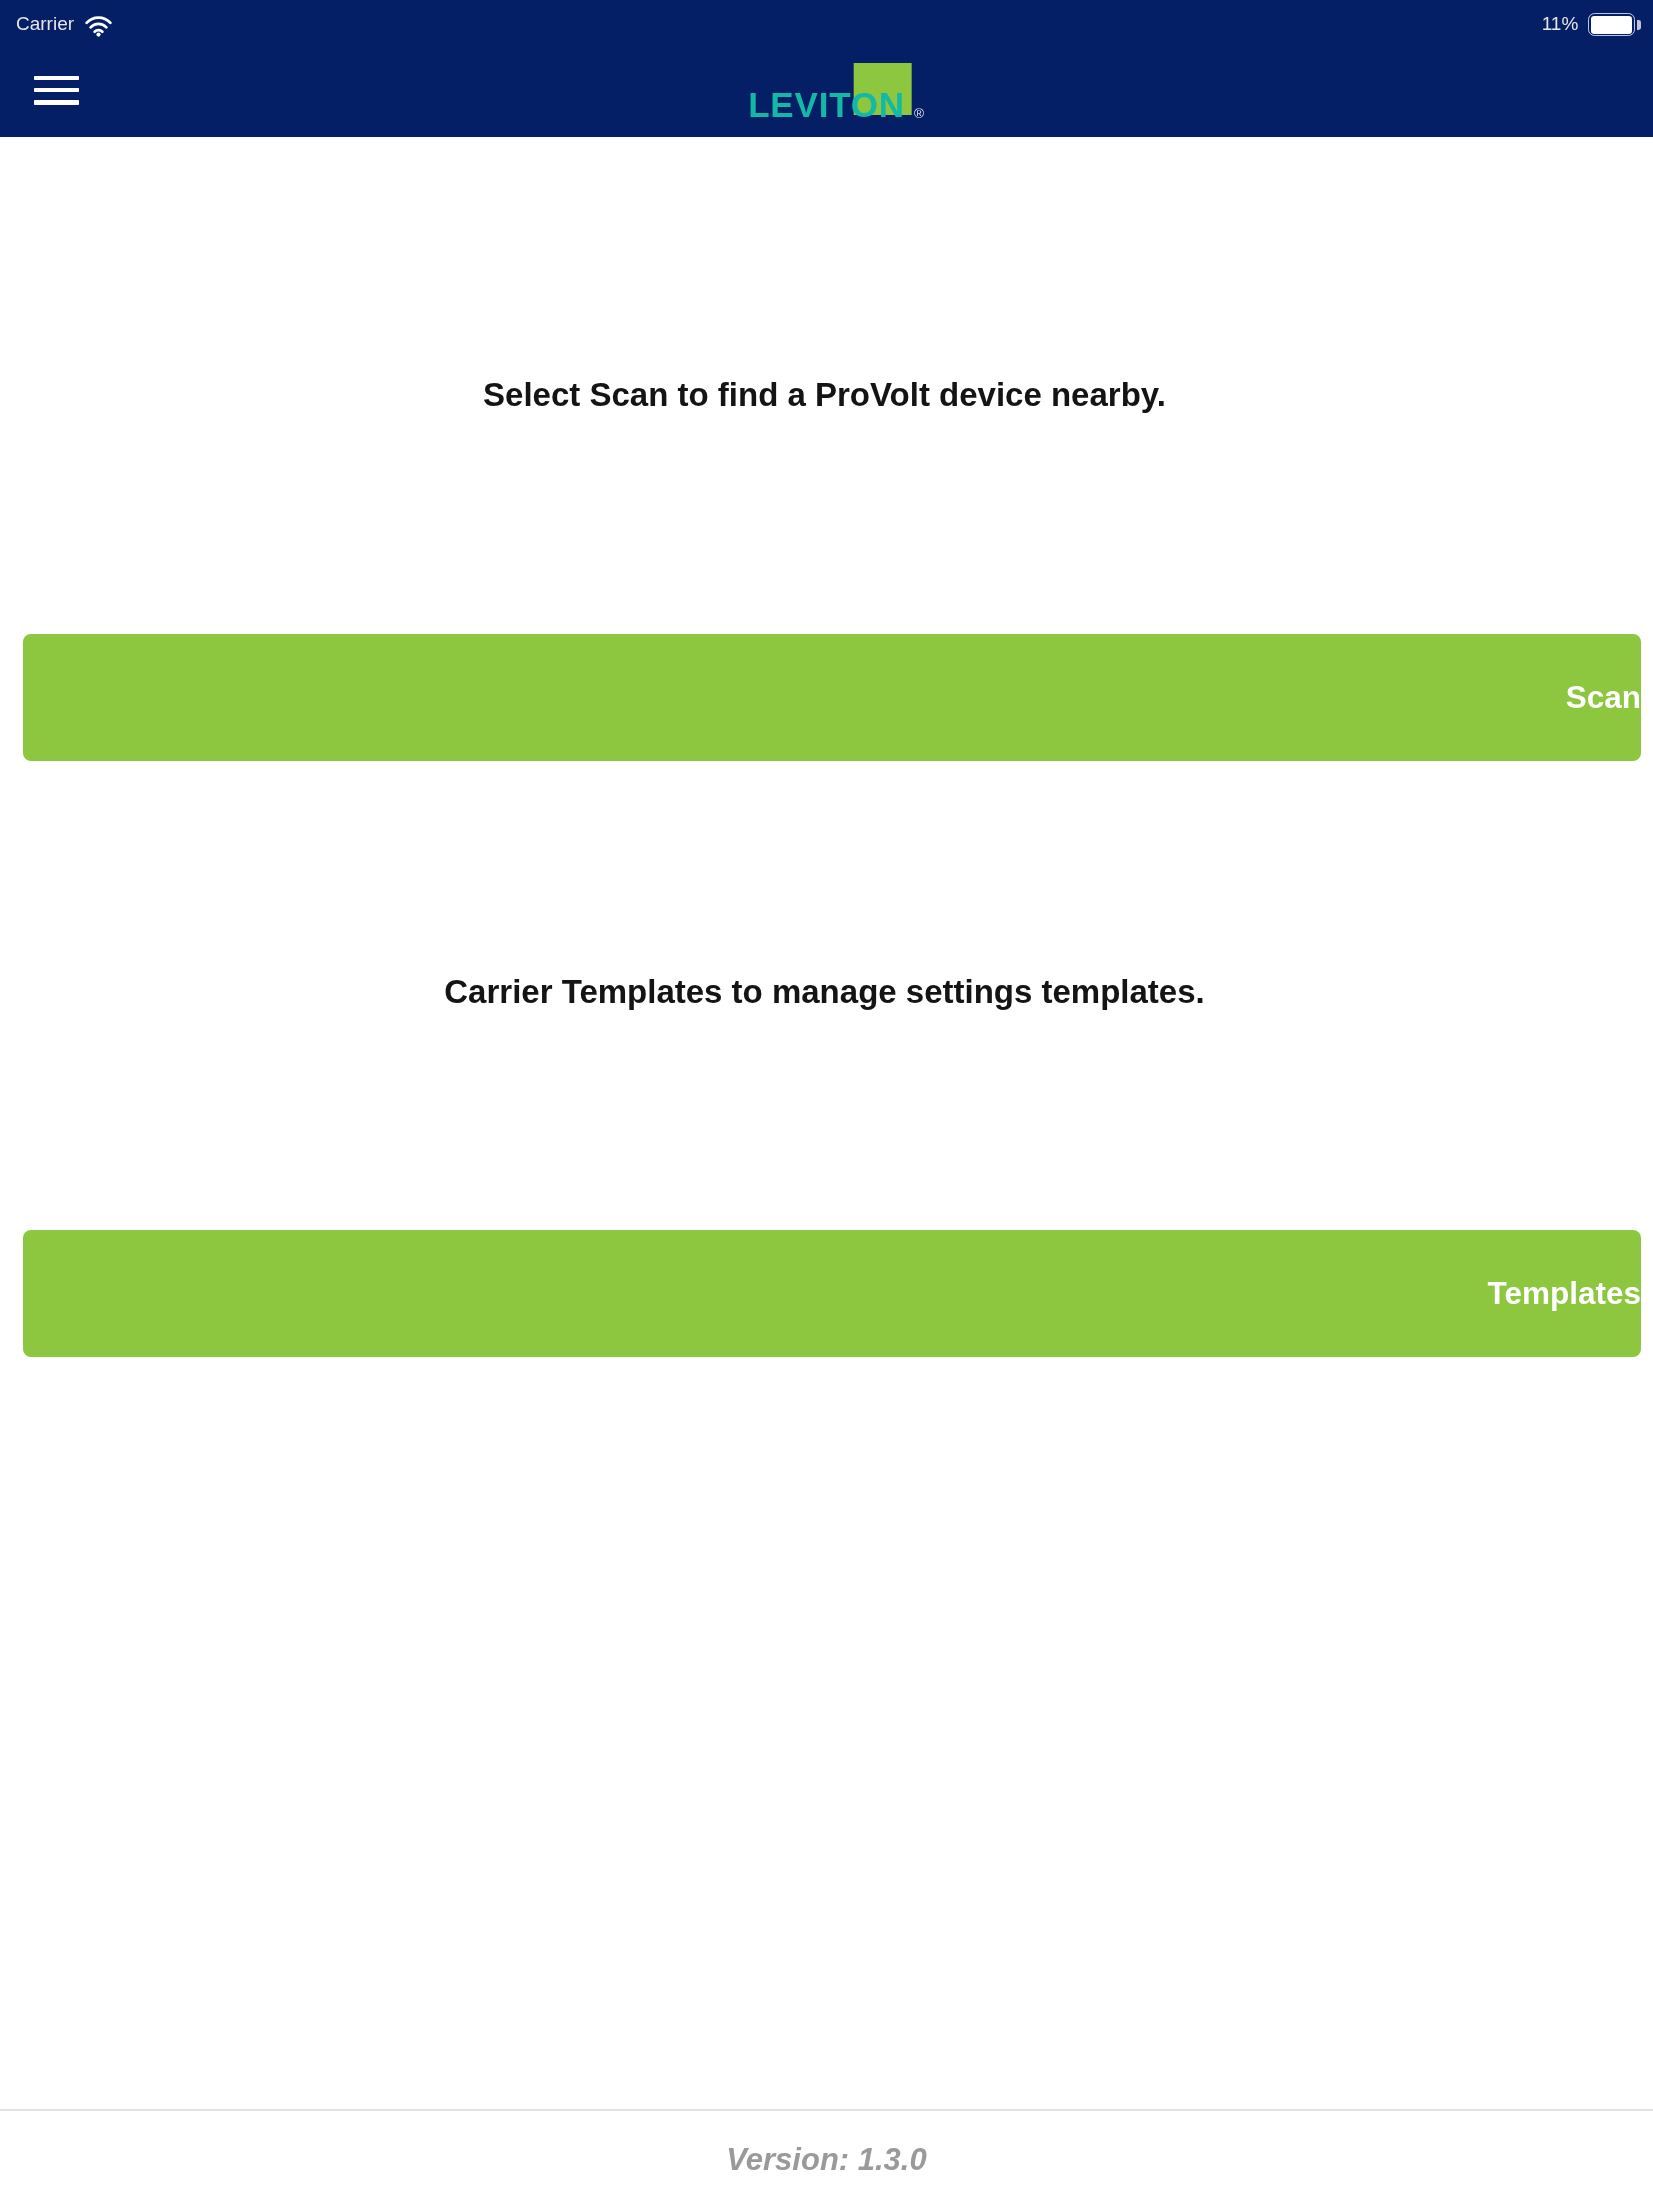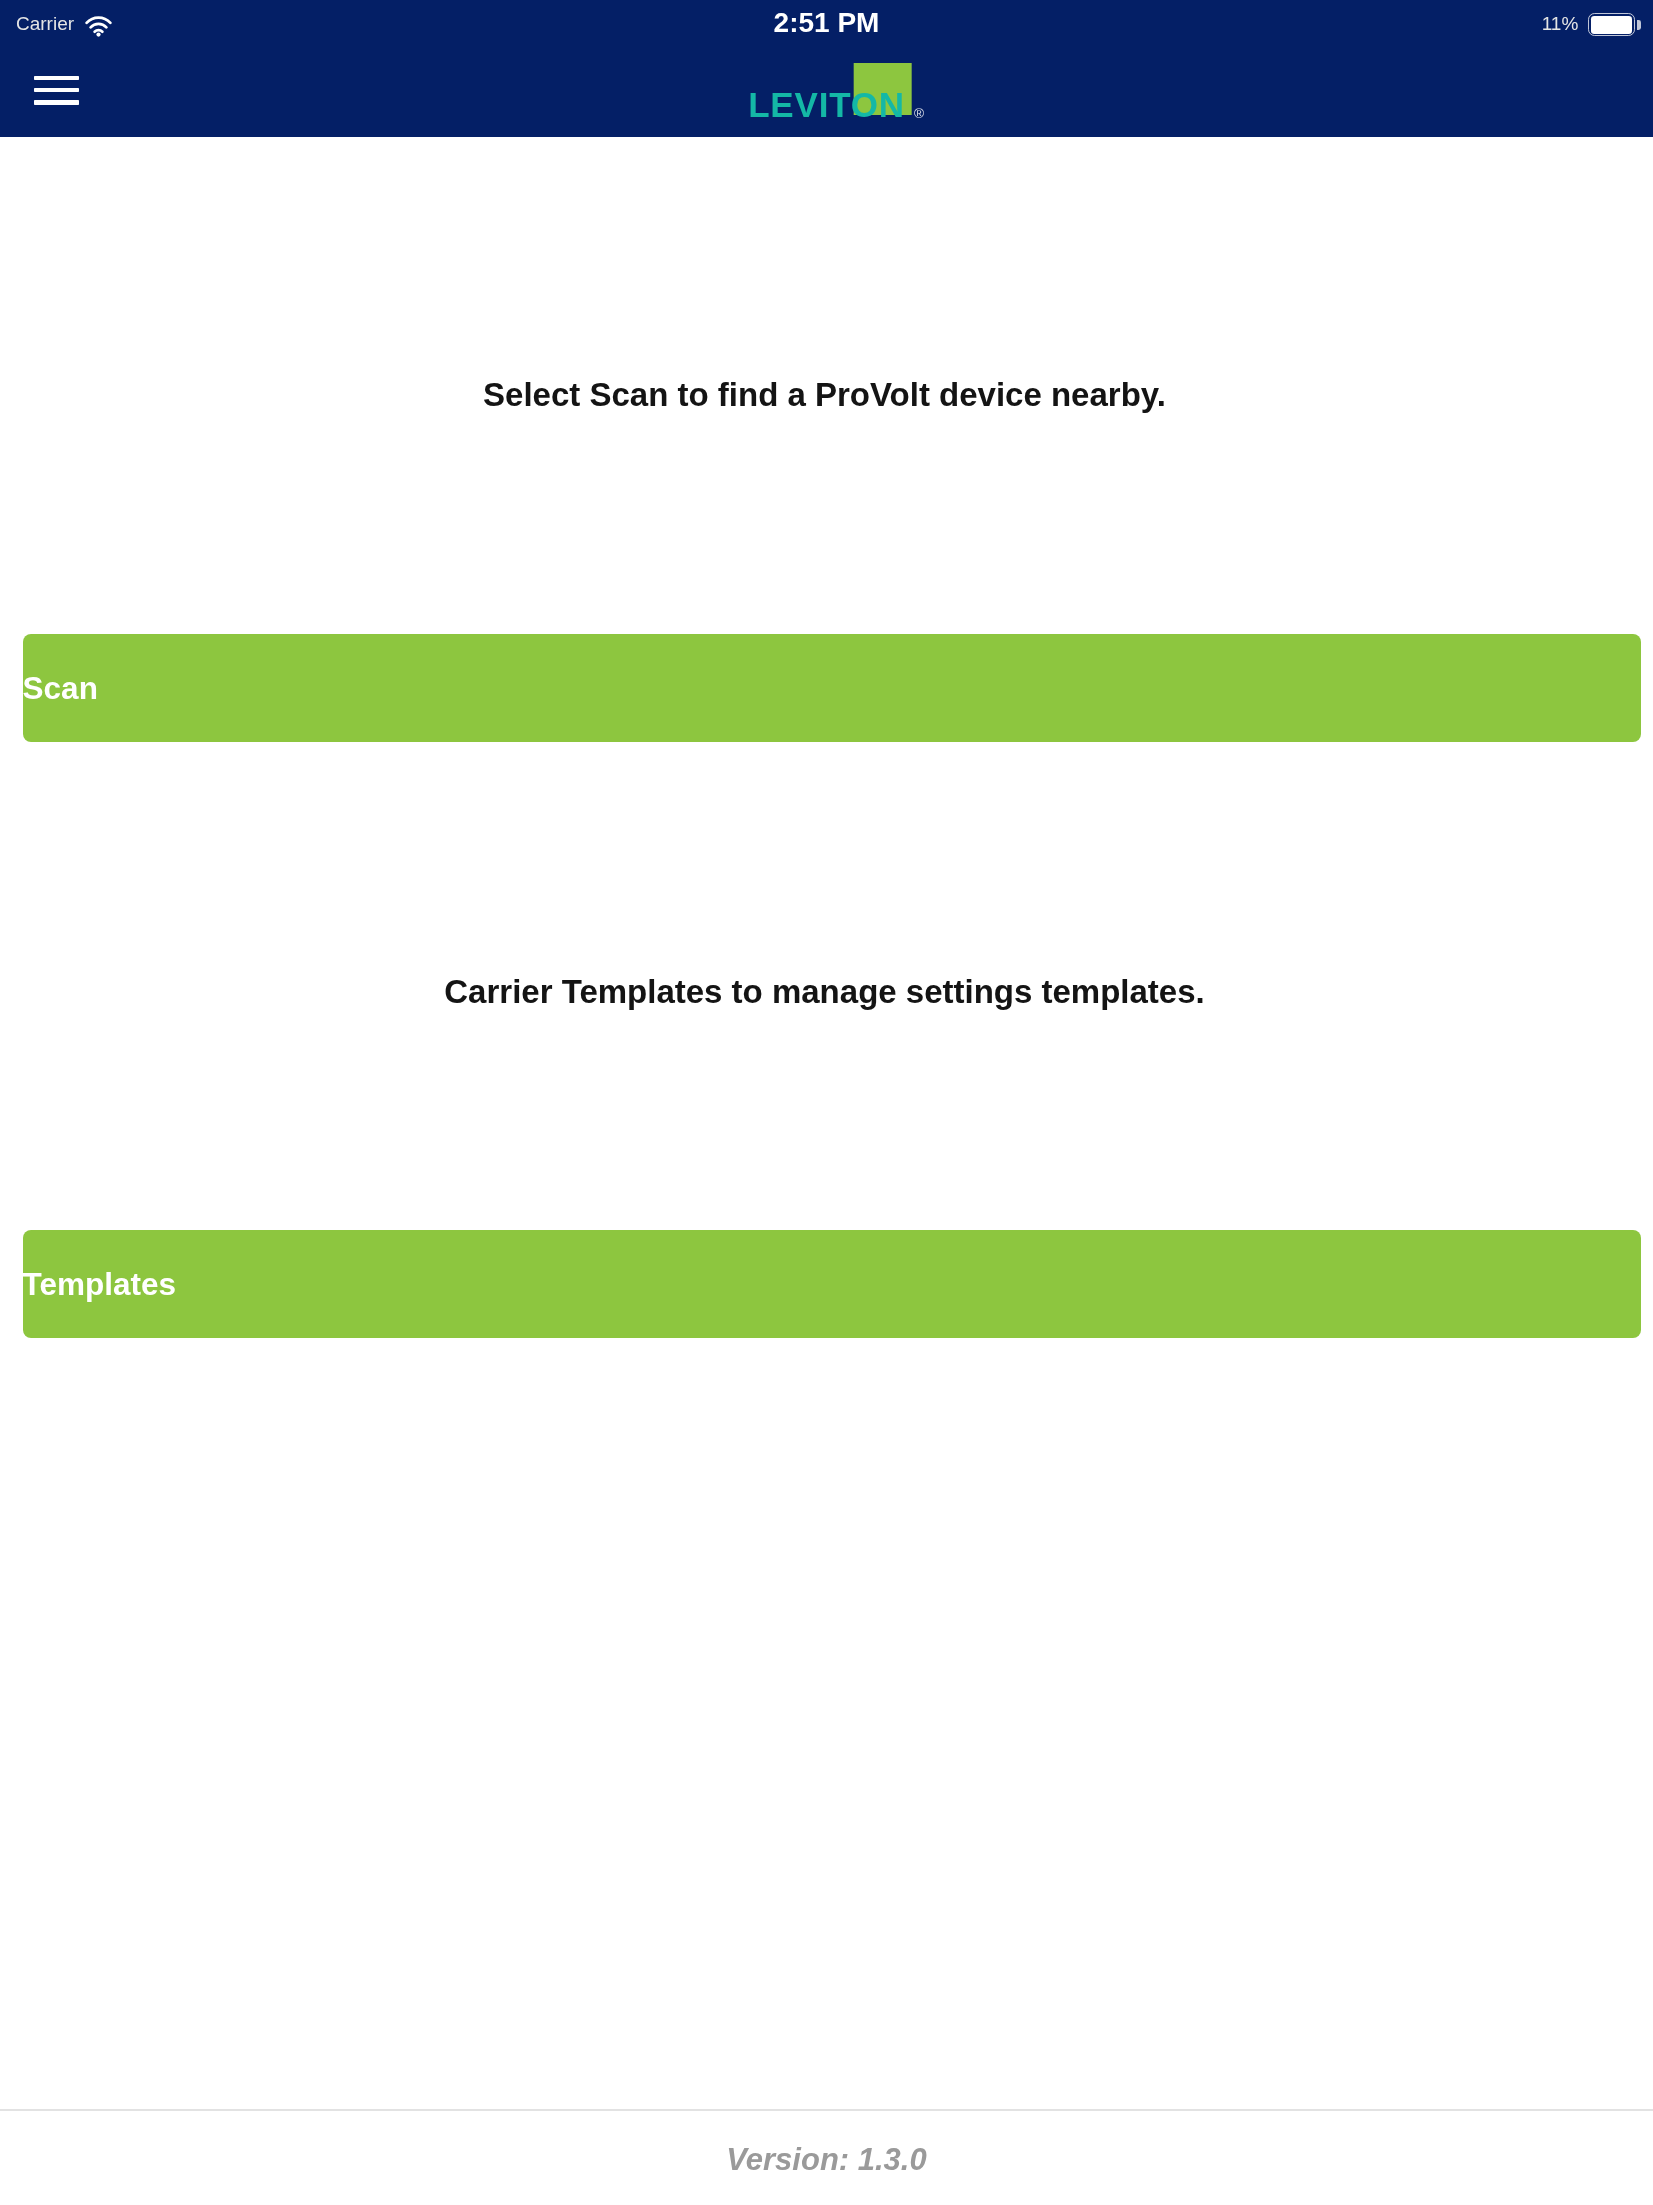--- a/index.html
+++ b/index.html
@@ -131,29 +131,29 @@
     font-size: 33px;
     font-weight: 600;
     line-height: 39px;
   }
   .instruction.scan { top: 375px; }
   .instruction.templates { top: 972px; }
 
   .green-btn {
     position: absolute;
     left: 22.6px; right: 12px;
-    height: 108px;
+    height: 127px;
     background: var(--brand-green);
     border: none;
     border-radius: 8px;
     color: #ffffff;
     font-family: "Liberation Sans", sans-serif;
     font-size: 31.5px;
     font-weight: 700;
-    text-align: left;
+    text-align: right;
     cursor: pointer;
   }
   .green-btn.scan { top: 634px; }
   .green-btn.templates { top: 1230px; }
 
   
   .footer-divider {
     position: absolute;
     left: 0; right: 0; top: 2109px;
     height: 1.6px;
@@ -182,21 +182,20 @@
       <span class="wifi">
         <svg width="29" height="22" viewBox="0 0 36 27" fill="none" xmlns="http://www.w3.org/2000/svg">
           <path d="M3.2 9.6 C 7.2 5.4, 12.3 3.2, 18 3.2 C 23.7 3.2, 28.8 5.4, 32.8 9.6" stroke="#ffffff" stroke-width="3.4" stroke-linecap="round"></path>
           <path d="M8.2 15.2 C 10.8 12.5, 14.2 11.0, 18 11.0 C 21.8 11.0, 25.2 12.5, 27.8 15.2" stroke="#ffffff" stroke-width="3.4" stroke-linecap="round"></path>
           <path d="M13.2 20.6 C 14.5 19.3, 16.1 18.6, 18 18.6 C 19.9 18.6, 21.5 19.3, 22.8 20.6" stroke="#ffffff" stroke-width="3.4" stroke-linecap="round"></path>
           <circle cx="18" cy="24.2" r="2.6" fill="#ffffff"></circle>
         </svg>
       </span>
     </div>
 
-    <div class="sb-time">2:51 PM</div>
 
     <div class="sb-right">
       <span class="sb-text">11%</span>
       <span class="battery">
         <span class="battery-body"></span>
         <span class="battery-nub"></span>
       </span>
     </div>
 
     <button class="hamburger" aria-label="Open menu">

